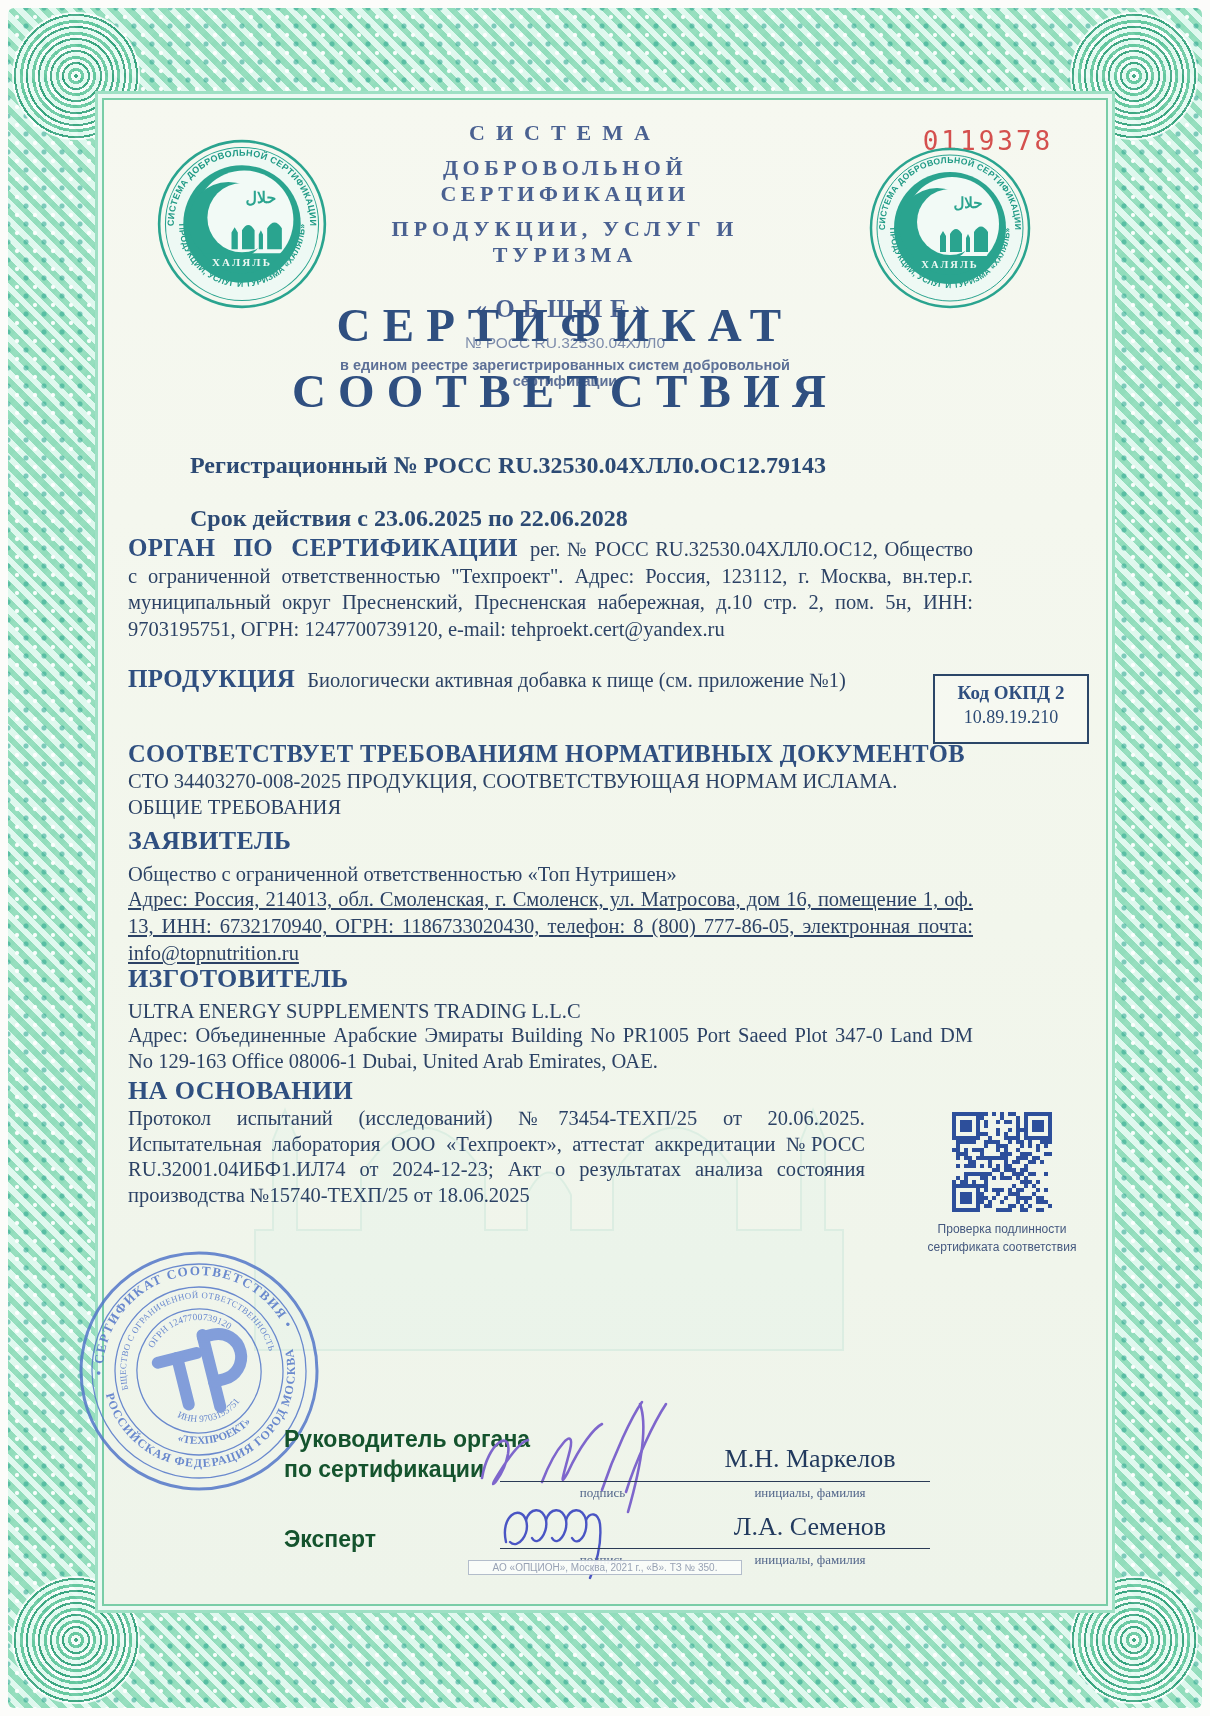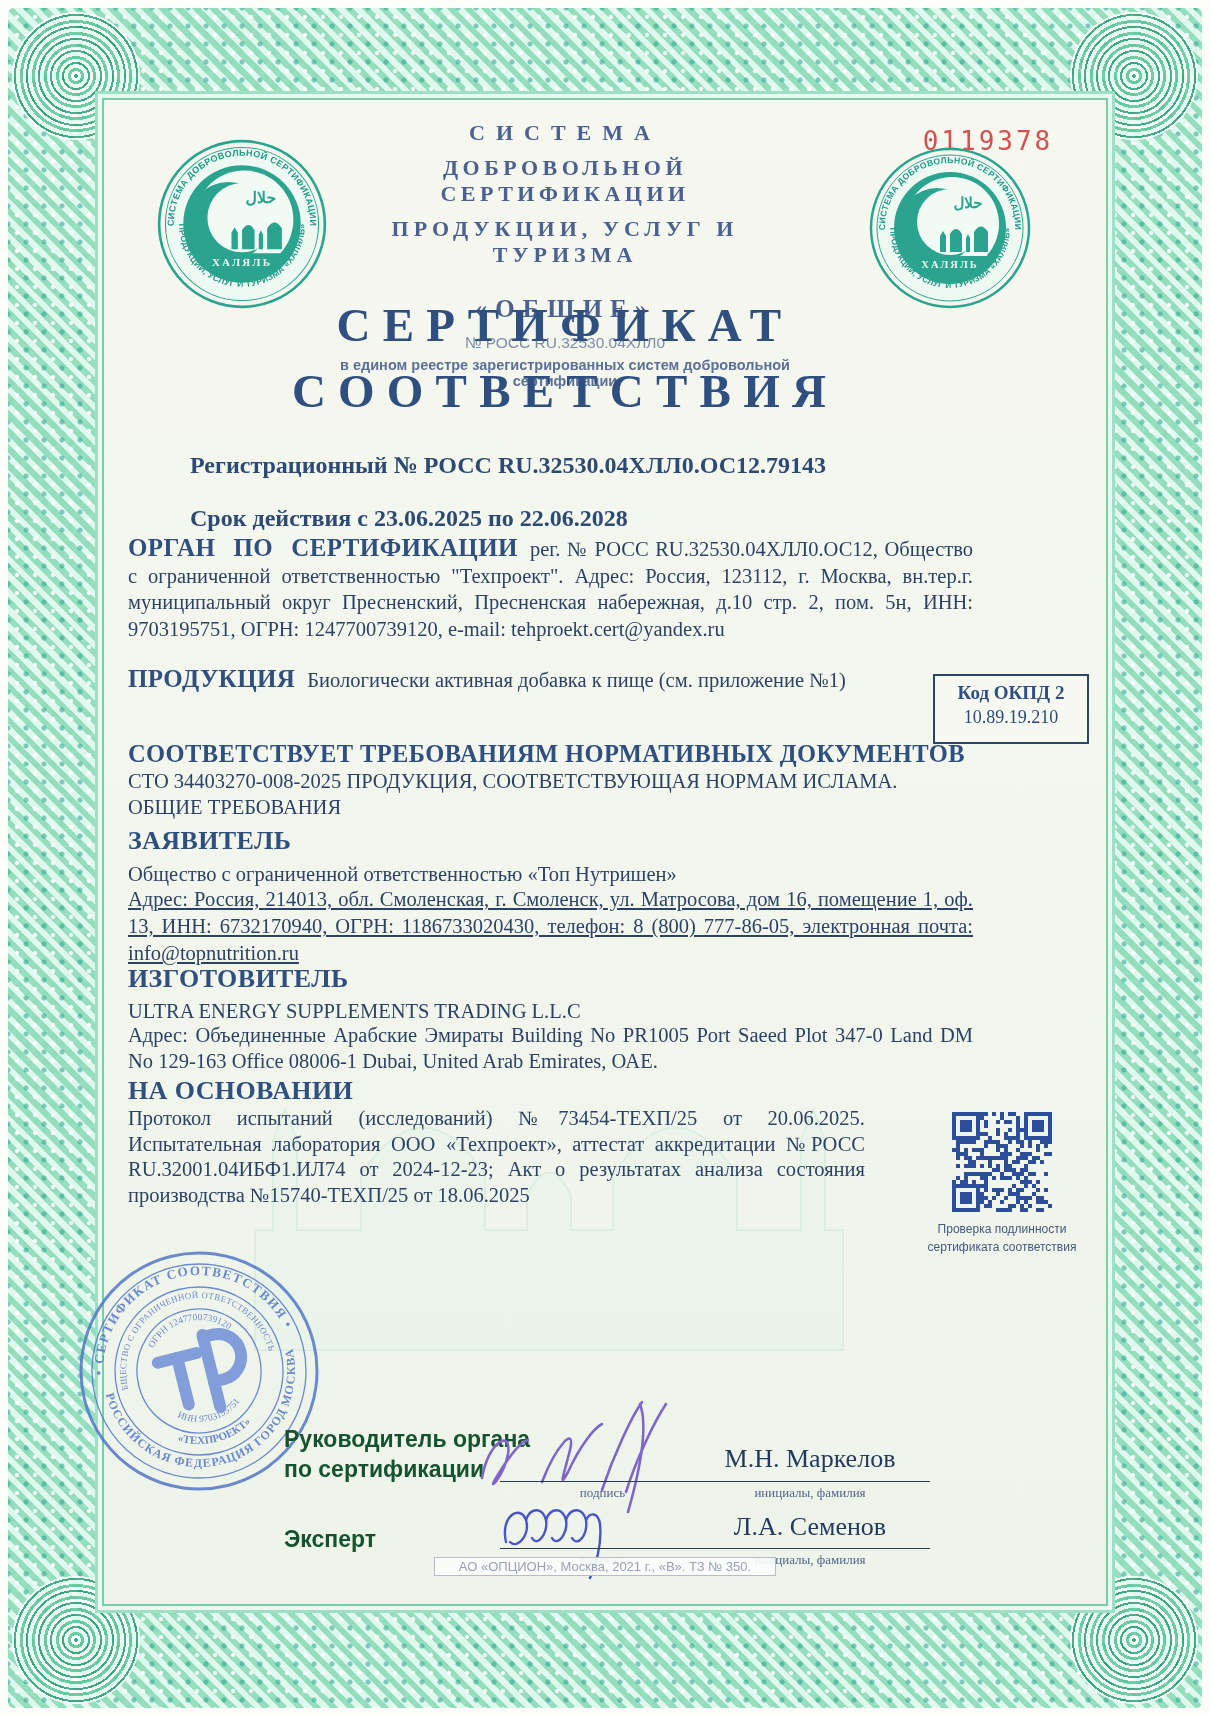--- a/index.html
+++ b/index.html
@@ -81,21 +81,21 @@
   .tiny{position:absolute;font-size:13px;color:#51658a;text-align:center;}
   .t-sig1{left:500px;top:1485px;width:205px;} .t-name1{left:690px;top:1485px;width:240px;}
   .t-sig2{left:500px;top:1552px;width:205px;} .t-name2{left:690px;top:1552px;width:240px;}
   .sig-name{position:absolute;font-size:26px;color:#223a5e;text-align:center;width:240px;left:690px;}
   .n1{top:1444px;} .n2{top:1512px;}
   .autograph{position:absolute;}
   .a1{left:468px;top:1386px;} .a2{left:492px;top:1496px;}
   
   .footer-note{position:absolute;left:104px;right:104px;top:1557px;text-align:center;}
   .footer-note span{display:inline-block;border:1px solid #b3bdcb;background:rgba(250,252,250,.92);
-    font-family:"Liberation Sans", sans-serif;font-size:13px;color:#98a2b4;padding:1px 24px;}
+    font-family:"Liberation Sans", sans-serif;font-size:10px;color:#98a2b4;padding:1px 24px;}
   text{font-family:"Liberation Serif", serif;}
   .ringtext{font-family:"Liberation Sans", sans-serif;}
 </style>
 </head>
 <body>
 
 <div class="page">
 
   <div class="lace"></div>
   <div class="corner c-tl"></div>

